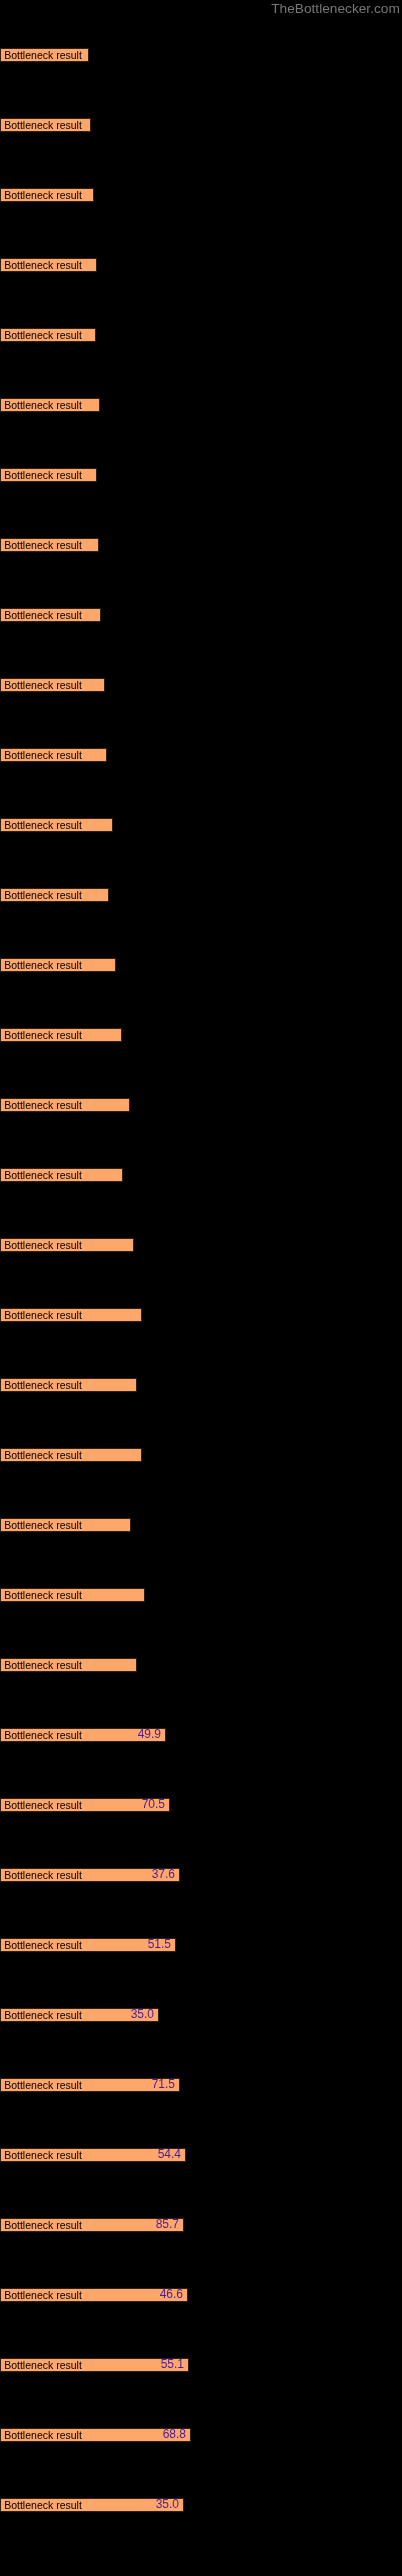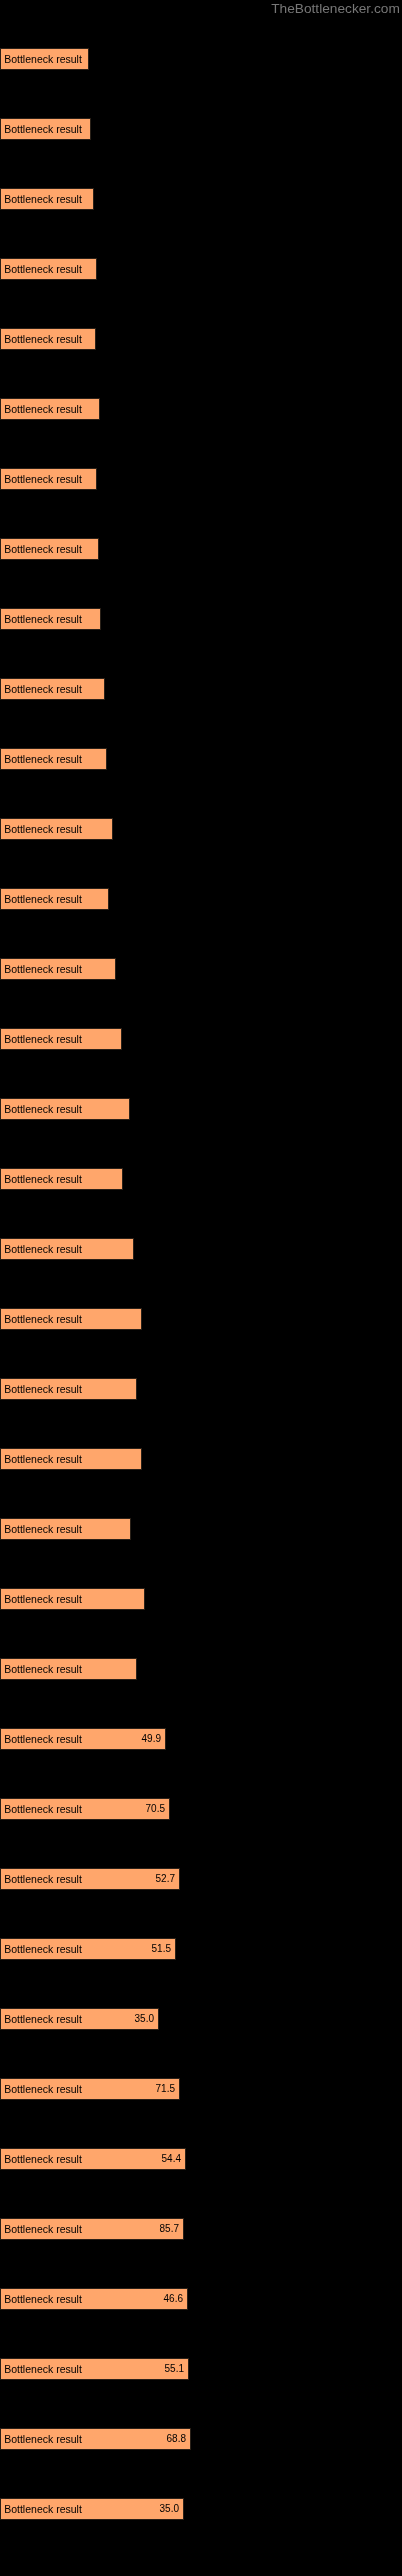--- a/index.html
+++ b/index.html
@@ -37,40 +37,40 @@
   }
   .bar-row {
     position: absolute;
     left: 0px;
     height: 31px;
   }
   .bar {
     position: absolute;
     left: 0px;
     top: 0px;
-    height: 22px;
+    height: 14px;
     background: #ffa66b;
     border: 0.8px solid #2b2118;
     box-sizing: border-box;
     display: flex;
     align-items: center;
     justify-content: space-between;
     padding-left: 3.2px;
     padding-right: 4px;
   }
   .bar-label {
     color: #000000;
     font-size: 10.5px;
     font-family: "Liberation Sans", sans-serif;
     white-space: nowrap;
     line-height: 12px;
   }
   .bar-value {
-    color: #000000;
-    font-size: 10px;
+    color: #4c1d95;
+    font-size: 12px;
     font-family: "Liberation Sans", sans-serif;
     white-space: nowrap;
     line-height: 13.7px;
     margin-left: 17px;
   }
 </style>
 </head>
 <body>
 
 <div id="watermark">TheBottlenecker.com</div>
@@ -228,21 +228,21 @@
     </div>
     <div class="bar-row" style="top: 1798px; width: 403px;">
       <div class="bar" style="width: 170px; background: rgb(255, 166, 107); border-color: rgb(43, 33, 24);">
         <span class="bar-label">Bottleneck result</span>
         <span class="bar-value">70.5</span>
       </div>
     </div>
     <div class="bar-row" style="top: 1868px; width: 403px;">
       <div class="bar" style="width: 180px; background: rgb(255, 166, 107); border-color: rgb(43, 33, 24);">
         <span class="bar-label">Bottleneck result</span>
-        <span class="bar-value">52.7</span>
+        <span class="bar-value">37.6</span>
       </div>
     </div>
     <div class="bar-row" style="top: 1938px; width: 403px;">
       <div class="bar" style="width: 176px; background: rgb(255, 166, 107); border-color: rgb(43, 33, 24);">
         <span class="bar-label">Bottleneck result</span>
         <span class="bar-value">51.5</span>
       </div>
     </div>
     <div class="bar-row" style="top: 2008px; width: 403px;">
       <div class="bar" style="width: 159px; background: rgb(255, 166, 107); border-color: rgb(43, 33, 24);">

